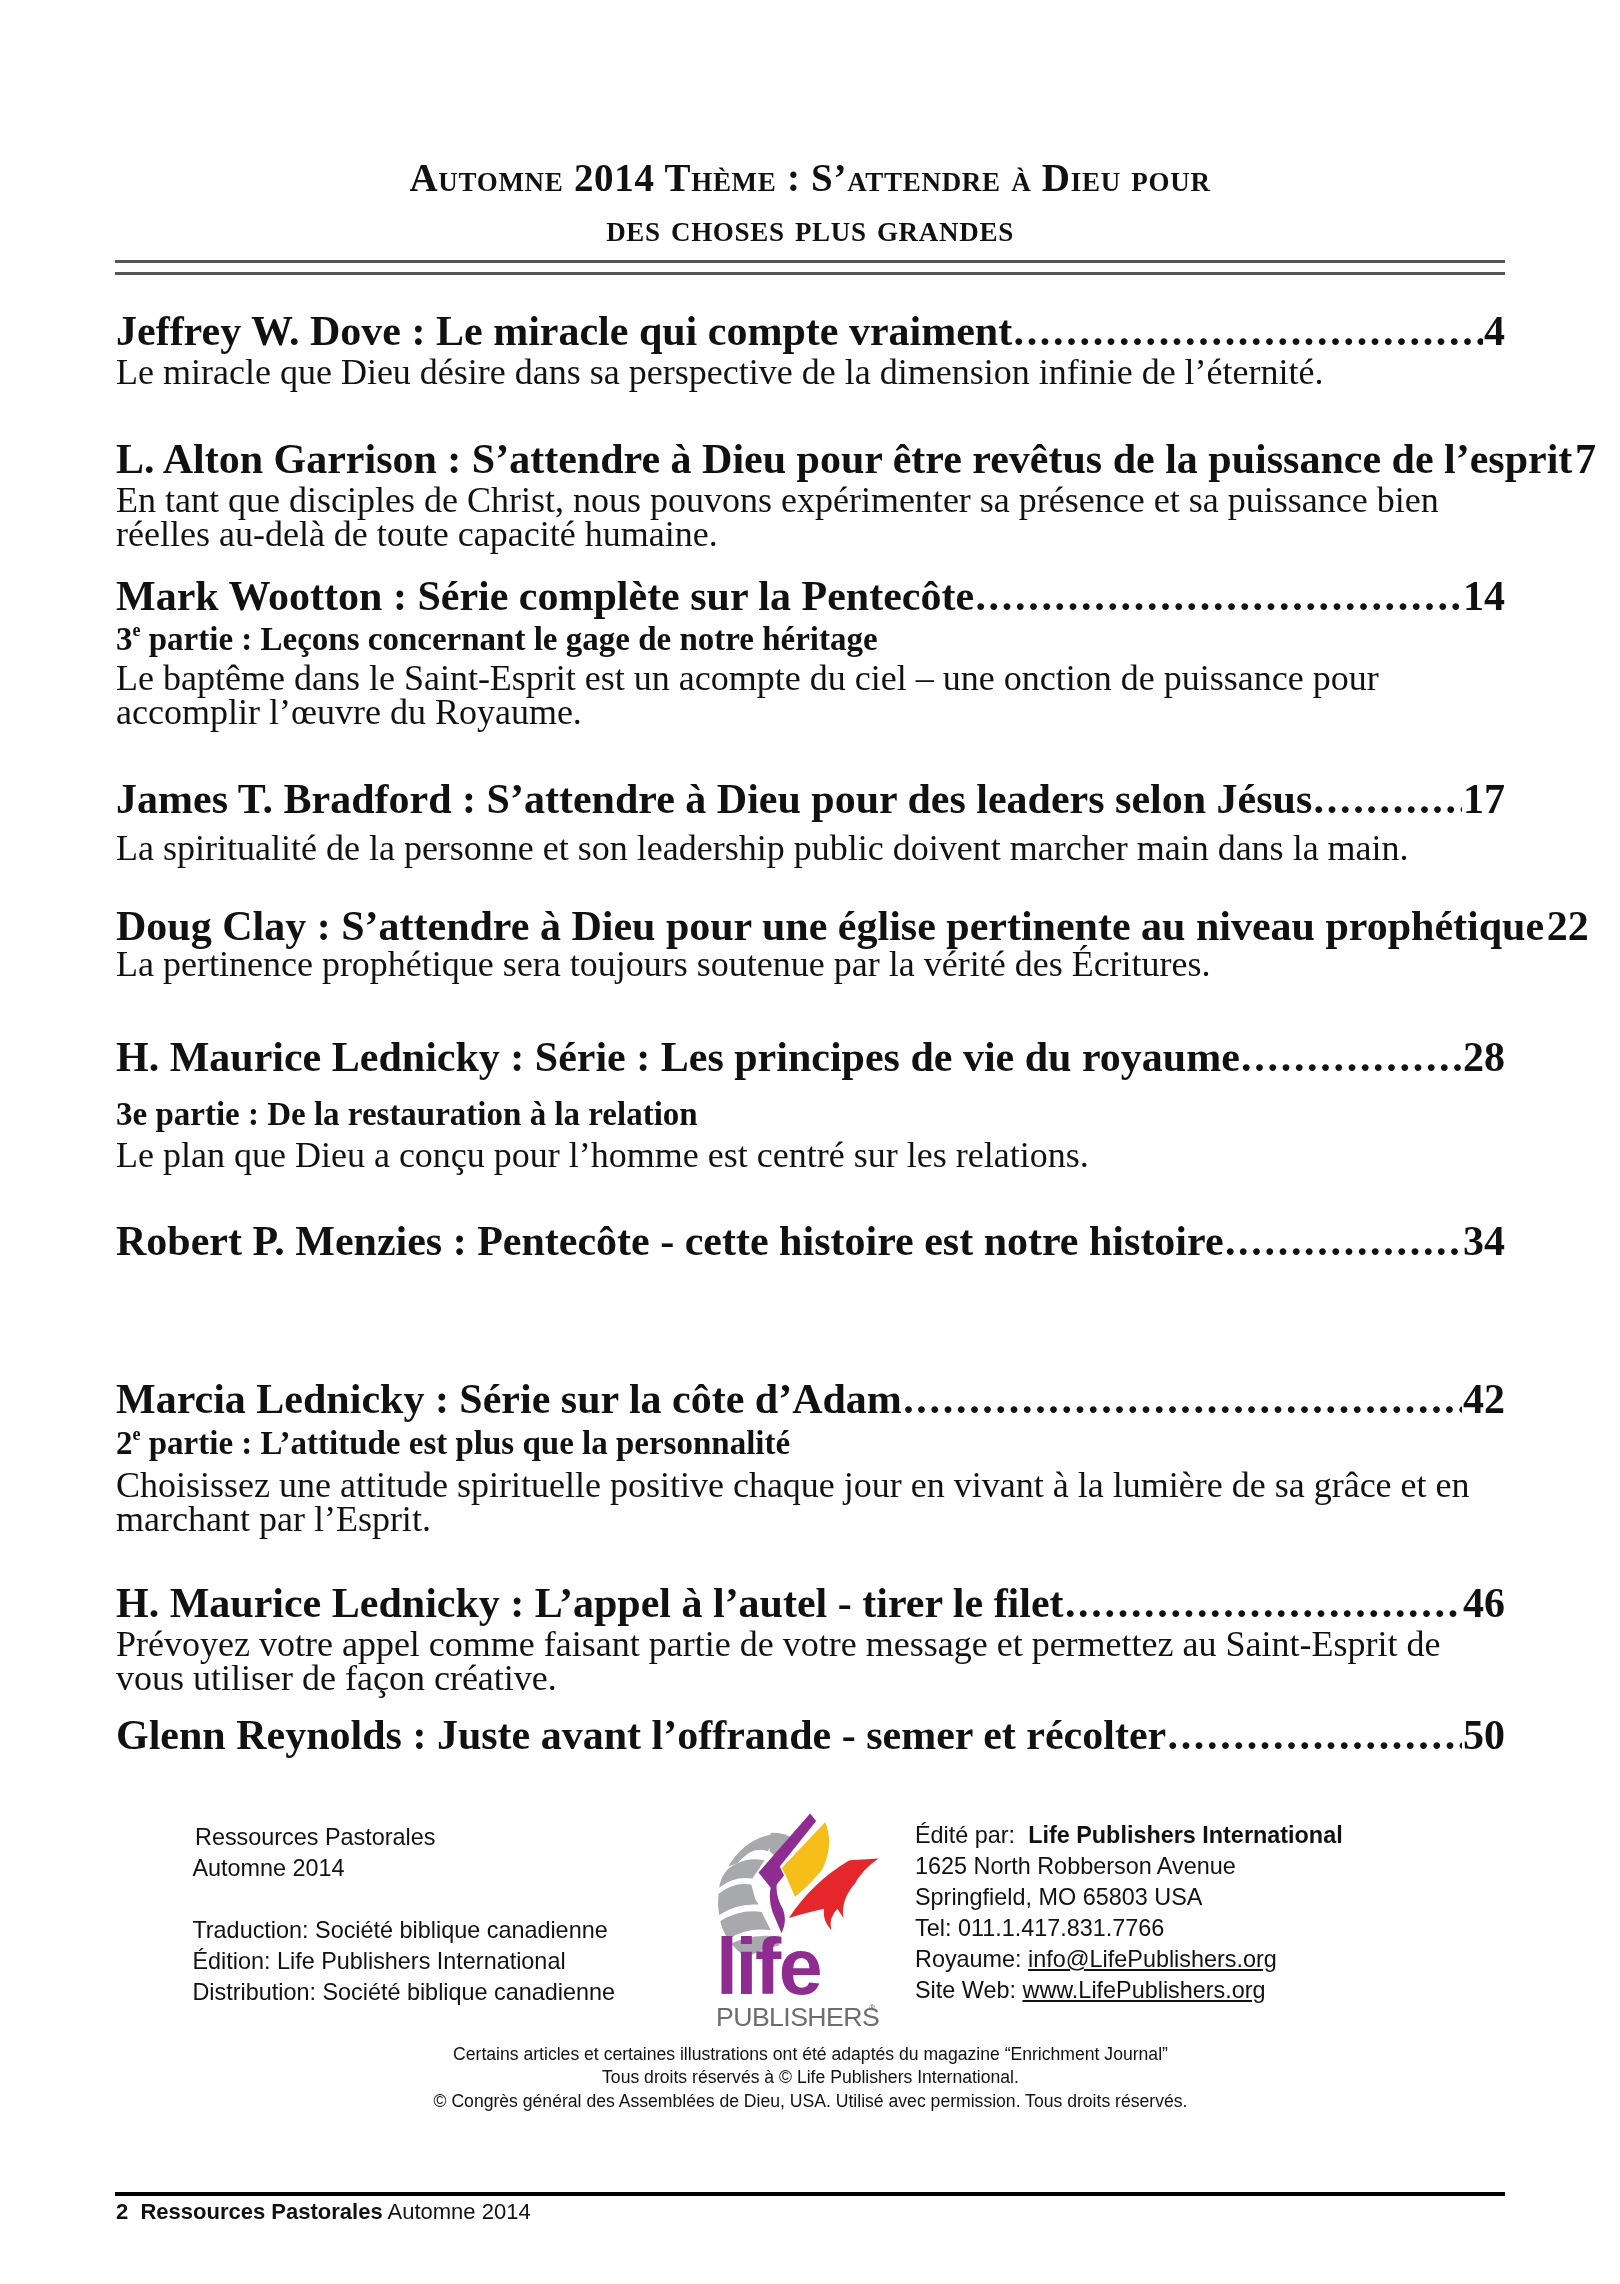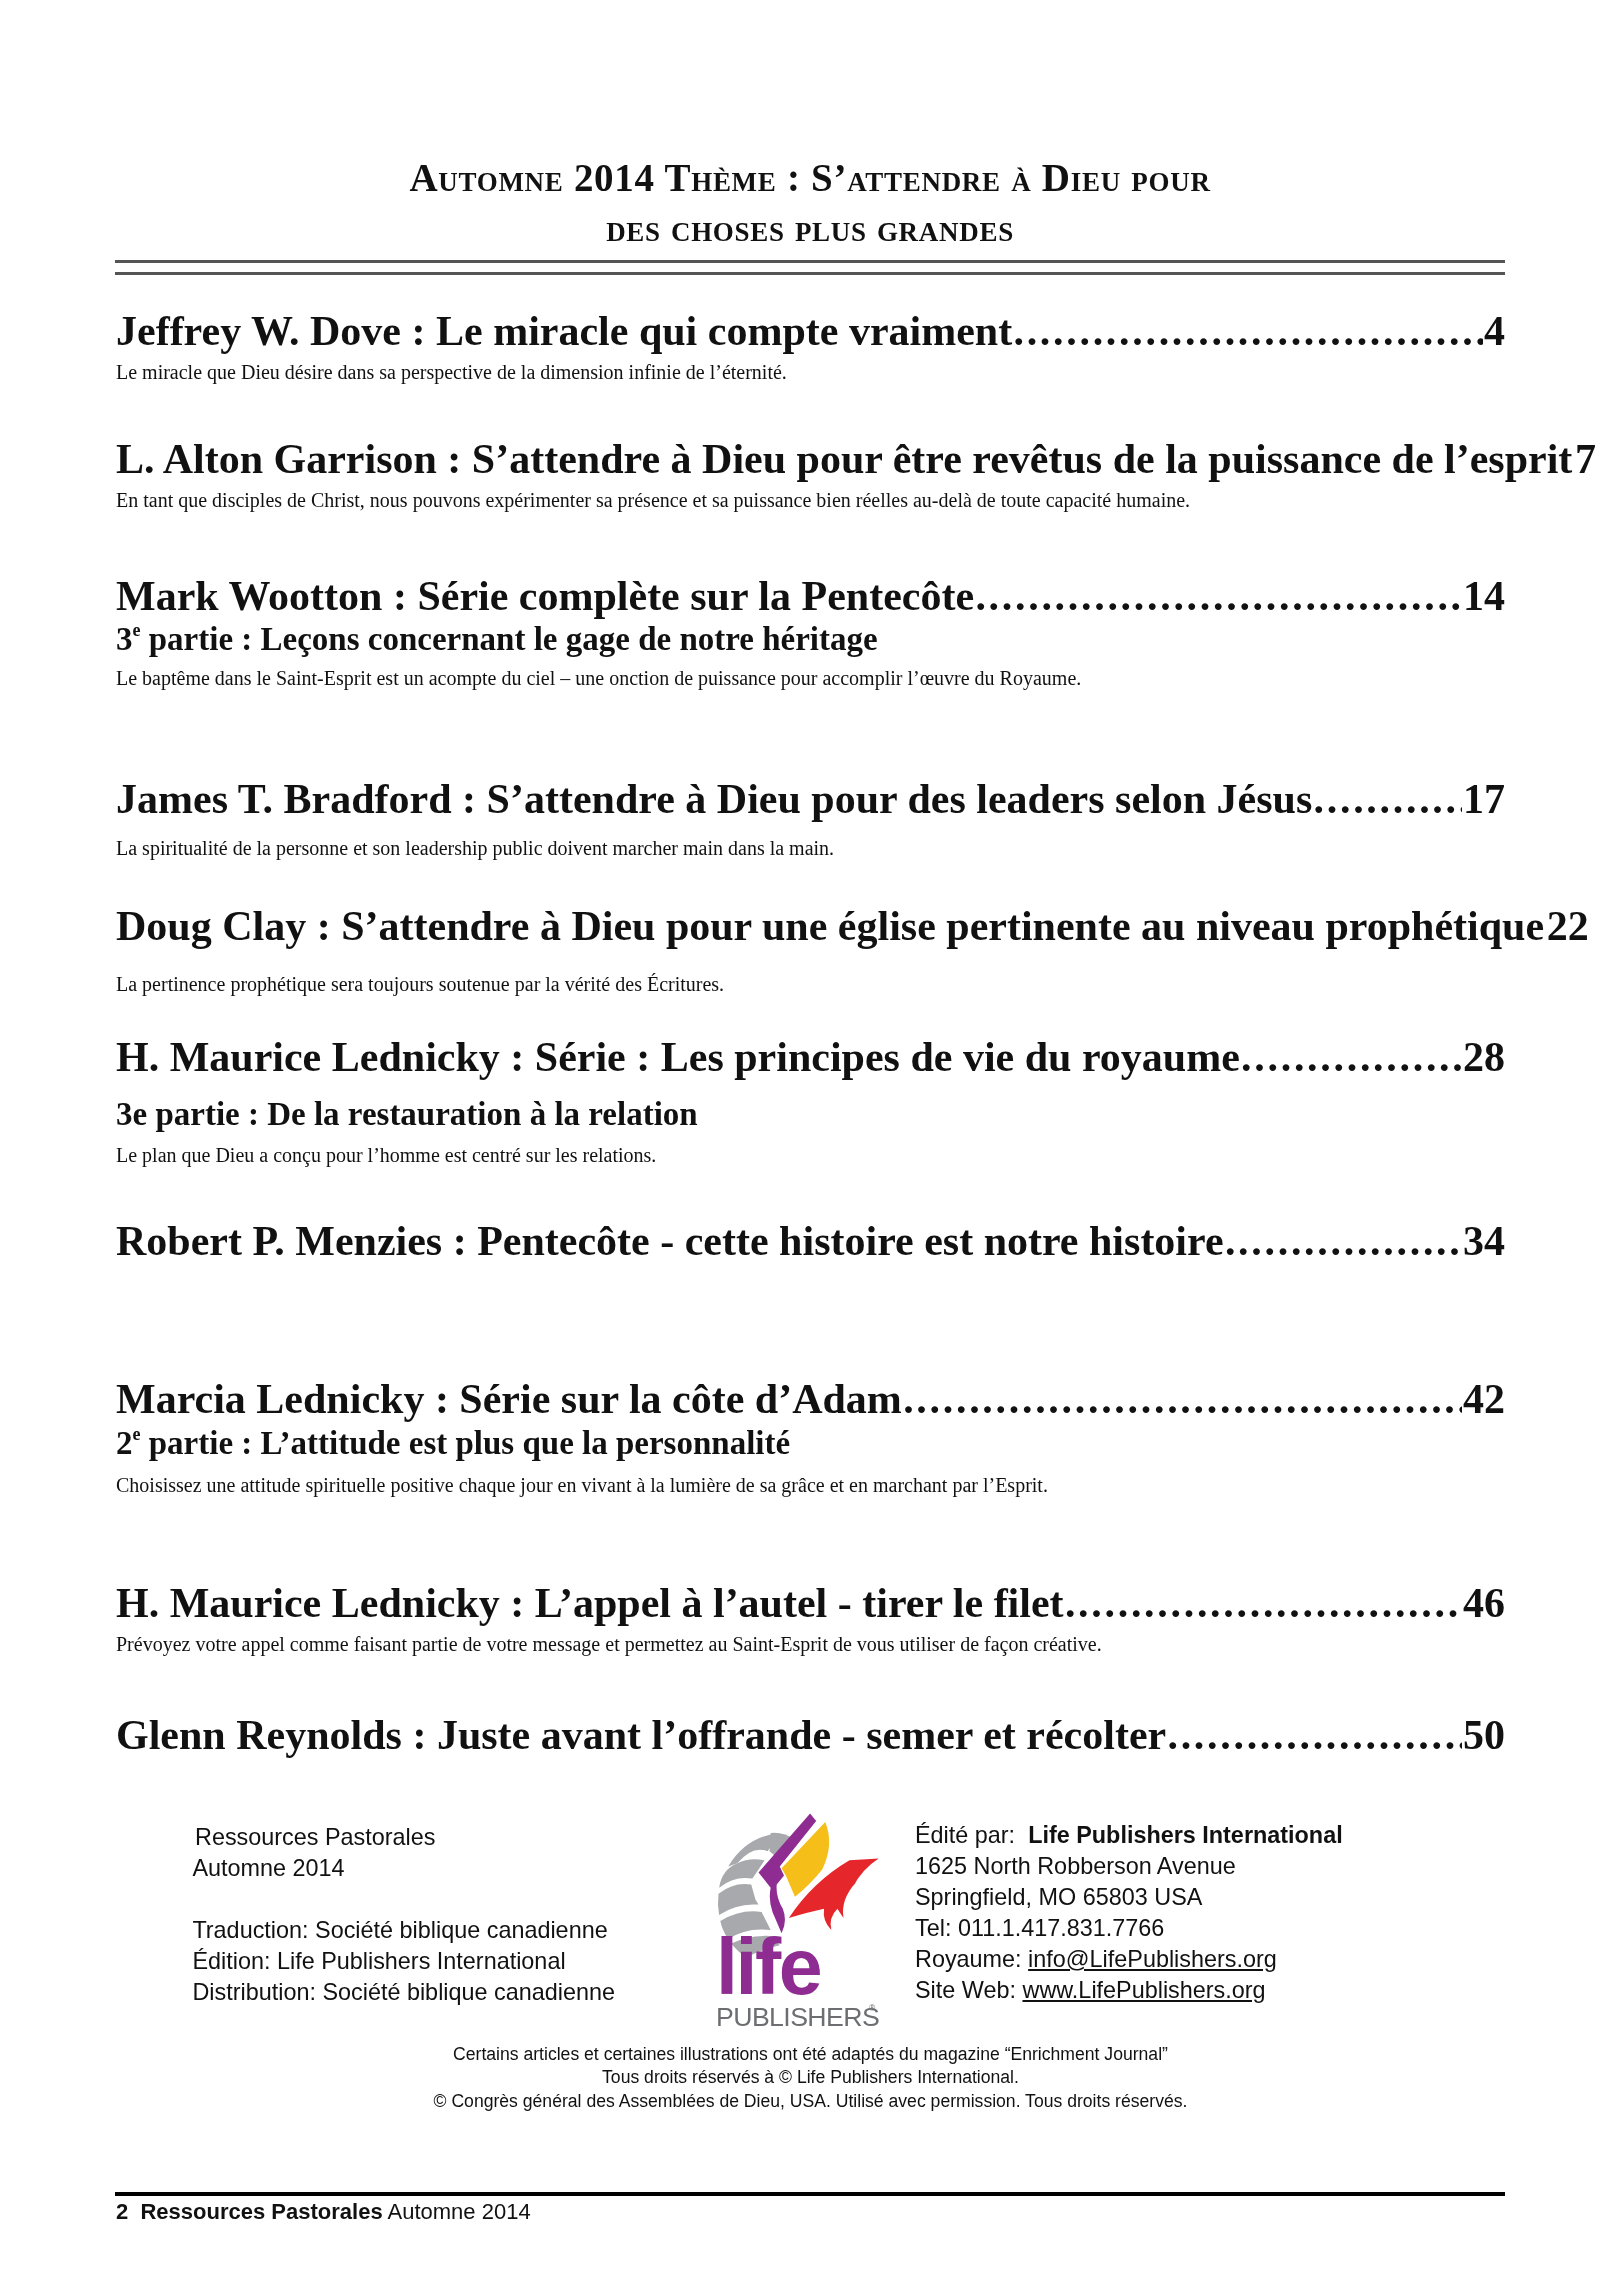--- a/index.html
+++ b/index.html
@@ -16,21 +16,21 @@
   
   .toc { position: absolute; left: 116px; width: 1389px; }
   .entry { position: absolute; left: 0; width: 1389px; }
   .tline { display: flex; align-items: baseline; font-weight: bold; font-size: 42px; line-height: 40px; white-space: nowrap; }
   .tline .ttl { flex: 0 0 auto; }
   .tline .leader { flex: 1 1 auto; overflow: hidden; margin: 0 1.3px; font-weight: bold; letter-spacing: 0.7px; }
   .tline .leader::before { content: ". . . . . . . . . . . . . . . . . . . . . . . . . . . . . . . . . . . . . . . . . . . . . . . . . . . . . . . . . . . . . . . . . . . . . . . . . . . . . . . . . . . . . . . . . . . . . . . . . . . . . . . . . . . . . . . . . . . . . . . . . . . . . . . . . . . . . . . . . . . . . . . . . . . . . . . . . . . . . . . . . . . . . . . . . . . . . . . . . . . . . . . . . . . . . . . . . ."; letter-spacing: -3.9px; white-space: nowrap; }
   .tline .pg { flex: 0 0 auto; }
   .sub { font-weight: bold; font-size: 33px; line-height: 40px; white-space: nowrap; }
   .sub sup { font-size: 18px; vertical-align: 14.3px; line-height: 0; }
-  .desc { font-size: 20px; line-height: 34px; width: 1389px; }
+  .desc { font-size: 36px; line-height: 34px; width: 1389px; }
 
   
   .info { position: absolute; font-size: 23.4px; line-height: 31px; color: #111; }
   .info a { color: #111; text-decoration: underline; }
   .legal { position: absolute; left: 0; width: 1621px; top: 2043px; text-align: center; font-size: 17.6px; line-height: 23.4px; }
   .rule-black { position: absolute; left: 115px; width: 1390px; top: 2192px; height: 3.9px; background: #000; }
   .folio { position: absolute; left: 116px; top: 2199px; font-size: 22px; line-height: 26px; }
   .folio b { font-weight: bold; }
   .logo { position: absolute; left: 710px; top: 1807px; width: 182px; height: 228px; }
 </style>
@@ -80,21 +80,21 @@
     </div>
     <div class="desc" style="margin-top:12px">La spiritualité de la personne et son leadership public doivent marcher main dans la main.</div>
   </div>
 
   <div class="entry" style="top:906px">
     <div class="tline">
       <span class="ttl">Doug Clay : S’attendre à Dieu pour une église pertinente au niveau prophétique</span>
       <span class="leader"></span>
       <span class="pg">22</span>
     </div>
-    <div class="desc" style="margin-top:21px">La pertinence prophétique sera toujours soutenue par la vérité des Écritures.</div>
+    <div class="desc" style="margin-top:1px">La pertinence prophétique sera toujours soutenue par la vérité des Écritures.</div>
   </div>
 
   <div class="entry" style="top:1037px">
     <div class="tline">
       <span class="ttl">H. Maurice Lednicky : Série : Les principes de vie du royaume</span>
       <span class="leader"></span>
       <span class="pg">28</span>
     </div>
     <div class="sub" style="margin-top:17px">3e partie : De la restauration à la relation</div>
     <div class="desc" style="margin-top:3.9px">Le plan que Dieu a conçu pour l’homme est centré sur les relations.</div>

